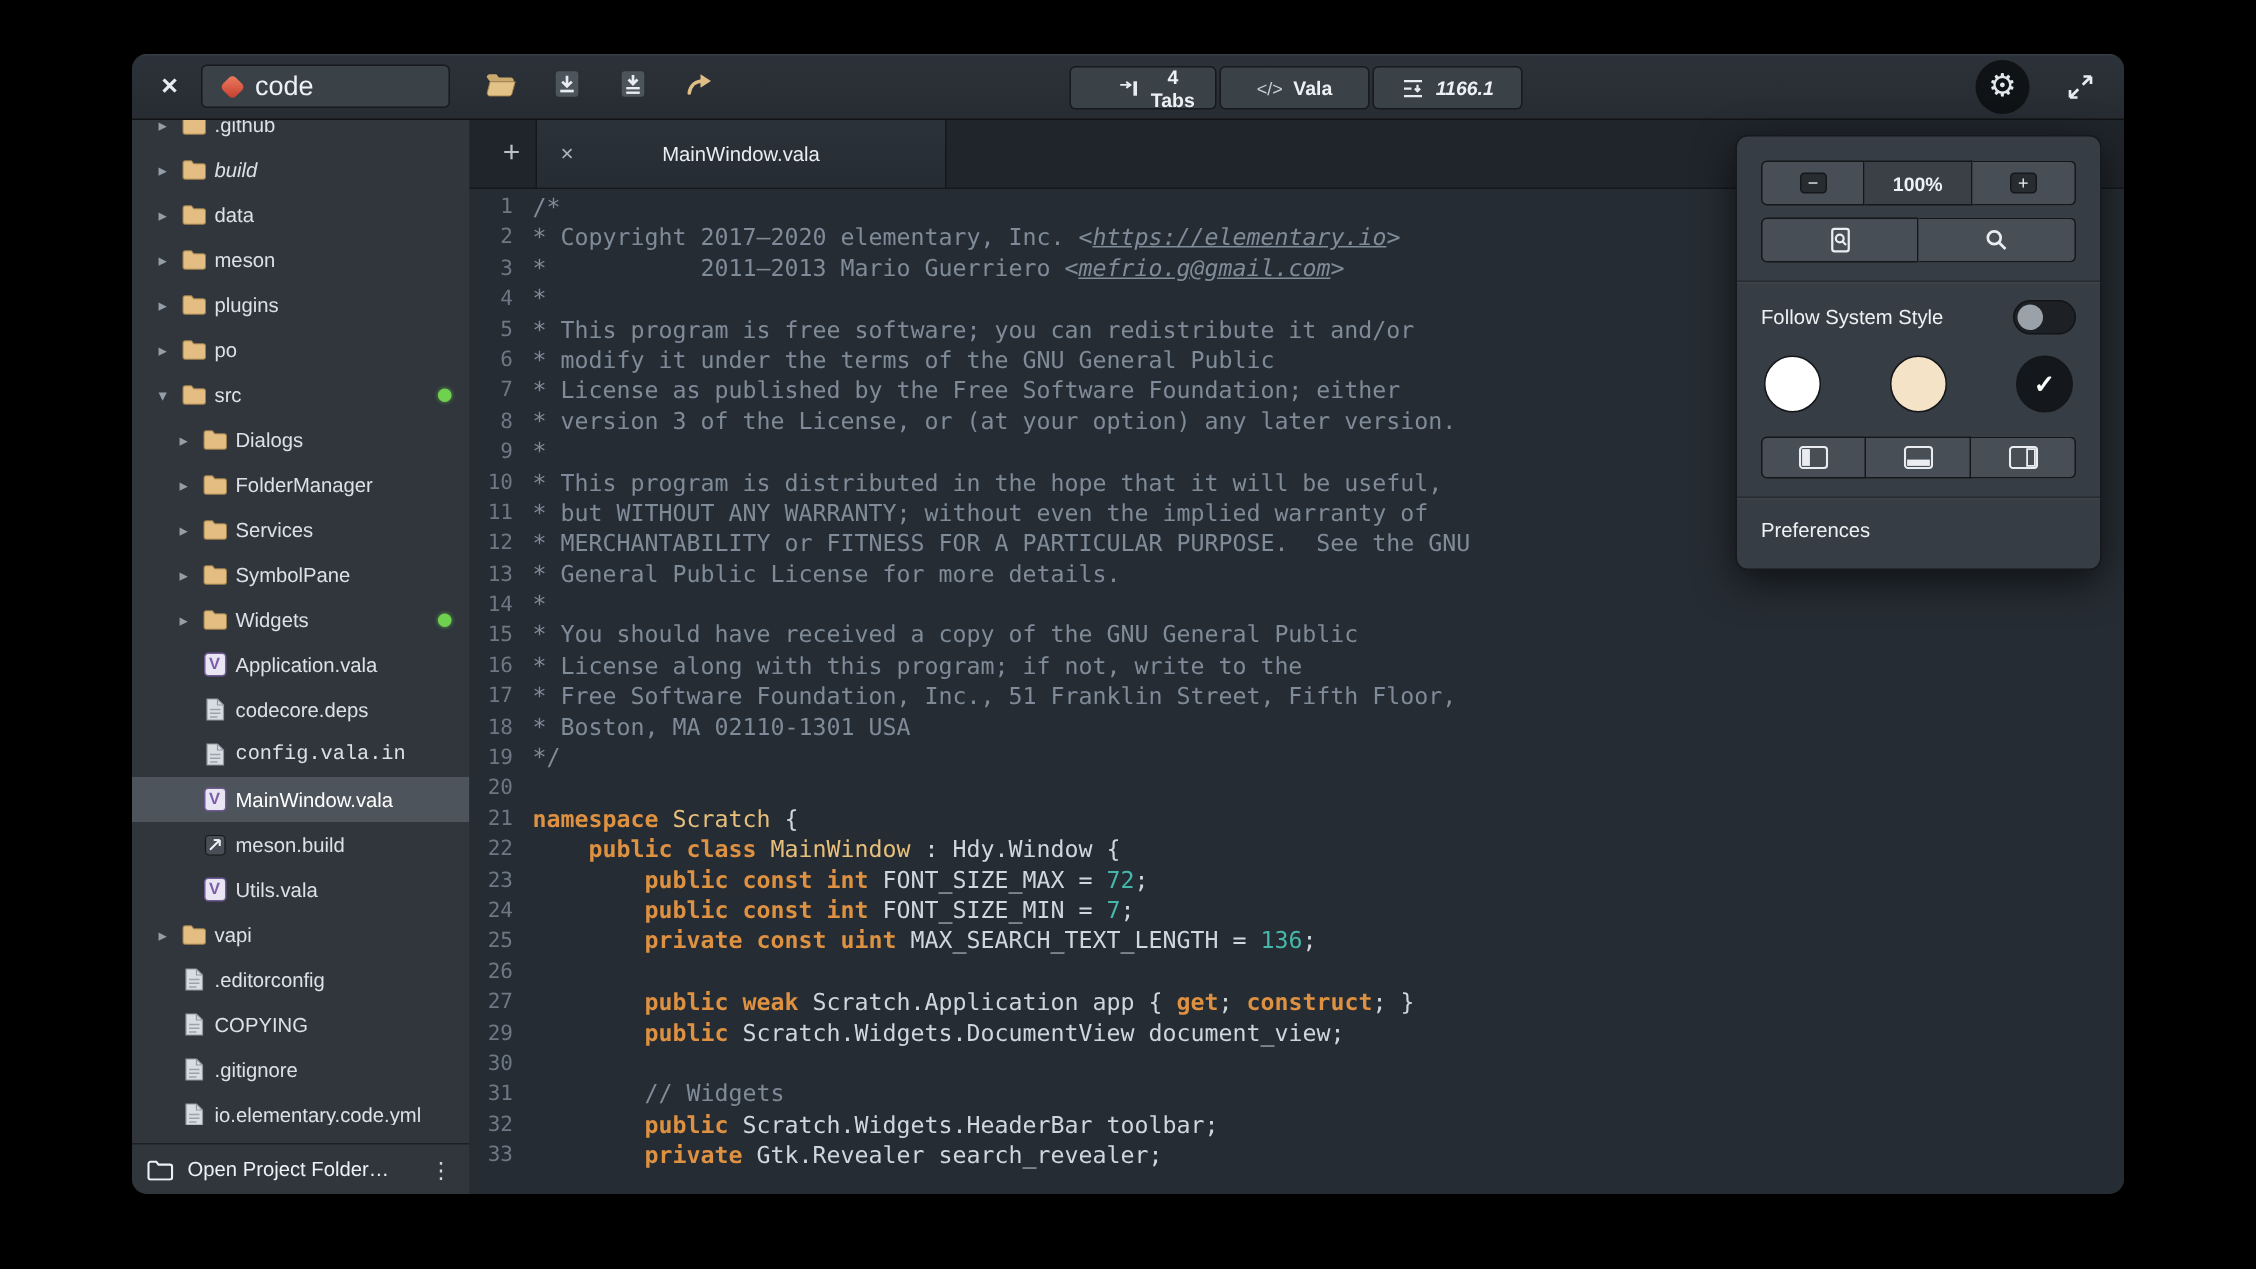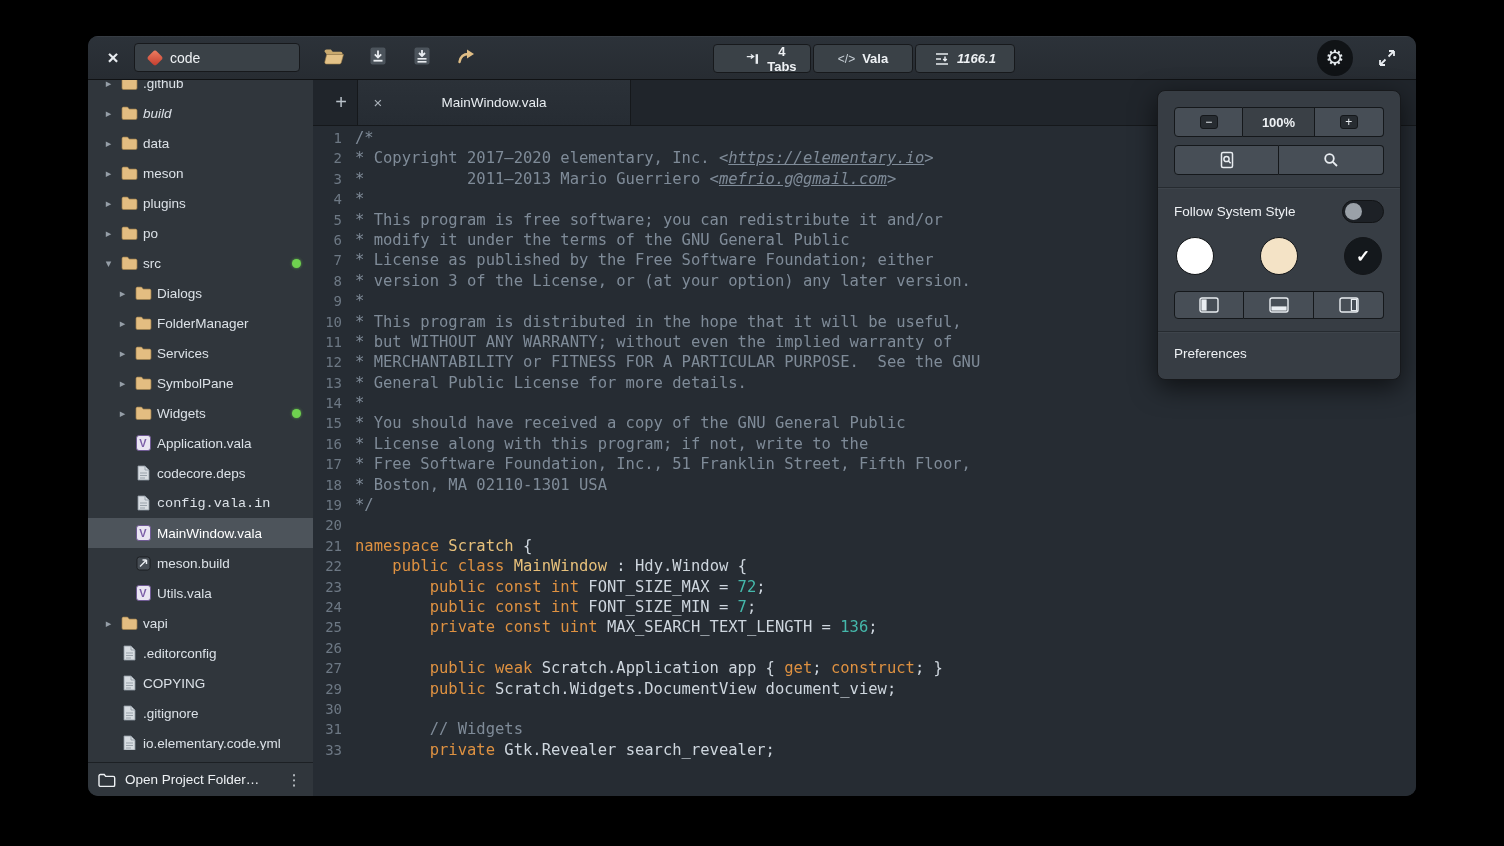--- a/index.html
+++ b/index.html
@@ -13,21 +13,21 @@
 
   
   .headerbar { position:relative; height:44px; flex:0 0 44px;
                background:linear-gradient(#2c3239,#272c32);
                border-bottom:1px solid #101214;
                box-shadow:inset 0 1px 0 rgba(255,255,255,.05);
                display:flex; align-items:center; padding:0 12px; }
   .close-btn { width:26px; height:26px; font-size:19px; font-weight:bold; color:#e8ecf0; line-height:26px; }
   .project-btn { margin-left:8px; height:29px; min-width:166px; padding:0 14px;
                  background:#3a4147; border:1px solid #17191c; border-radius:4px;
-                 display:flex; align-items:center; gap:9px; color:#eef1f4; font-size:14px; }
+                 display:flex; align-items:center; gap:9px; color:#eef1f4; font-size:18px; }
   .diamond { width:12px; height:12px; border-radius:3px; transform:rotate(45deg);
              background:linear-gradient(135deg,#f08063,#c23a2c); flex:0 0 12px; }
   .tool-icons { display:flex; margin-left:18px; gap:12px; }
   .tool-icons button { width:32px; height:30px; display:flex; align-items:center; justify-content:center; border-radius:4px; }
 
   .hdr-center { position:absolute; left:625px; top:8px; display:flex; gap:2px; }
   .hdr-center button { height:29px; background:#3a4147; border:1px solid #17191c; border-radius:4px;
                        color:#eef1f4; font-size:13px; font-weight:700;
                        display:flex; align-items:center; justify-content:center; gap:7px; padding:0 12px; }
   .hdr-center .b-tabs { width:98px;padding-left:32px; } .hdr-center .b-lang { width:100px; } .hdr-center .b-goto { width:100px;font-style:italic; }
@@ -67,21 +67,21 @@
   .tab-title { color:#e8edf1; font-size:13.5px; }
   .tab-close { position:absolute; left:10px; top:0; bottom:0; width:20px; color:#aab2ba; font-size:15px; }
 
   .editor { flex:1; position:relative; overflow:hidden; background:#262c33; padding-top:2px;
             font-family:"DejaVu Sans Mono", monospace; font-size:15.5px; }
   .cl { display:flex; height:20.4px; line-height:20.4px; }
   .ln { width:42px; flex:0 0 42px; text-align:right; padding-right:13px; color:#6d7884; font-size:14px; }
   .ct { white-space:pre; }
   .tok-c { color:#7f8b98; }
   .tok-a { color:#7f8b98; text-decoration:underline; font-style:italic; }
-  .tok-k { color:#de9141; }
+  .tok-k { color:#de9141;font-weight:bold; }
   .tok-t { color:#e7c07b; }
   .tok-n { color:#45b8ab; }
   .tok-p { color:#ced6de; }
 
   
   .popover { position:absolute; left:1157px; top:90px; width:244px; background:#373d44;
              border:1px solid #17191c; border-radius:8px; padding:16px;
              box-shadow:0 8px 26px rgba(0,0,0,.6); z-index:10; color:#eef1f4; }
   .row-linked { display:flex; }
   .row-linked > * { background:#474e56; border:1px solid #15181b; height:30px;
@@ -546,20 +546,24 @@
               <span class="ln">29</span>
               <span class="ct"><span class="tok-p">        </span><span class="tok-k">public </span><span class="tok-p">Scratch.Widgets.DocumentView document_view;</span></span>
             </div>
             <div class="cl">
               <span class="ln">30</span>
               <span class="ct"></span>
             </div>
             <div class="cl">
               <span class="ln">31</span>
               <span class="ct"><span class="tok-p">        </span><span class="tok-c">// Widgets</span></span>
+            </div>
+            <div class="cl">
+              <span class="ln">32</span>
+              <span class="ct"><span class="tok-p">        </span><span class="tok-k">public </span><span class="tok-p">Scratch.Widgets.HeaderBar toolbar;</span></span>
             </div>
             <div class="cl">
               <span class="ln">33</span>
               <span class="ct"><span class="tok-p">        </span><span class="tok-k">private </span><span class="tok-p">Gtk.Revealer search_revealer;</span></span>
             </div>
           </div>
       </div>
     </section>
   </div>
 </div>

